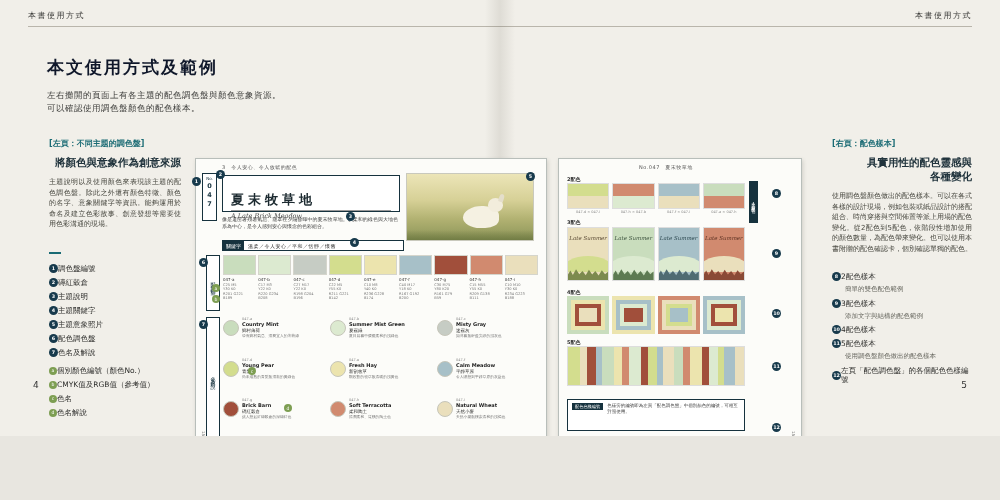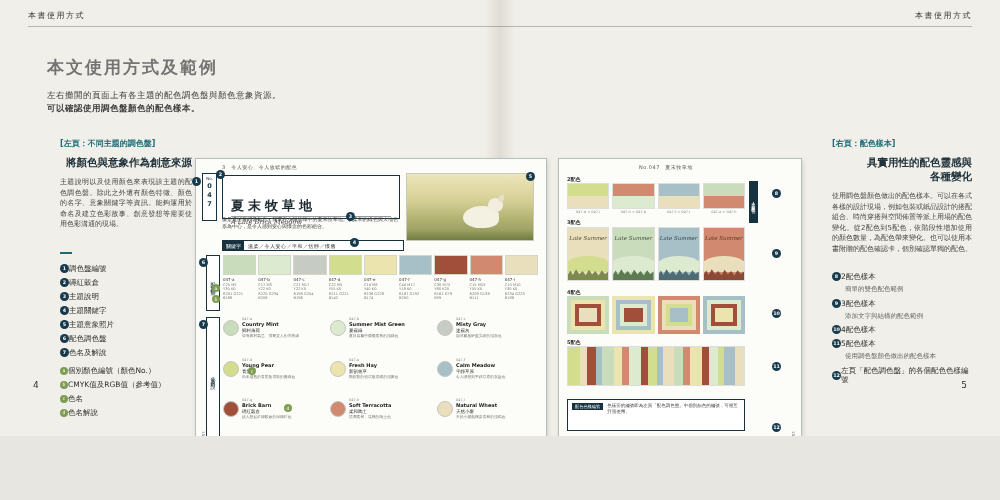--- a/index.html
+++ b/index.html
@@ -5,26 +5,26 @@
   html,body{margin:0;padding:0;background:#e8e6e0;}
   .sheet{position:relative;width:1000px;height:436px;background:#f1efe9;overflow:hidden;
          font-family:"DejaVu Sans","Liberation Sans",sans-serif;color:#333;}
   
   .rh{position:absolute;top:10px;font-size:8px;color:#3a3a38;letter-spacing:1.5px;}
   .rh-left{left:28px;} .rh-right{right:28px;}
   .rh-rule{position:absolute;top:26px;left:28px;right:28px;height:1px;background:#b9b5ab;}
   .gutter{position:absolute;top:0;bottom:0;left:485px;width:30px;
           background:linear-gradient(90deg,rgba(0,0,0,0),rgba(90,85,70,0.12) 50%,rgba(0,0,0,0));}
   
-  .intro-title{position:absolute;left:47px;top:56px;margin:0;font-size:17px;font-weight:bold;color:#737373;letter-spacing:2px;}
+  .intro-title{position:absolute;left:47px;top:56px;margin:0;font-size:17px;font-weight:bold;color:#0f172a;letter-spacing:2px;}
   .intro-line{position:absolute;left:47px;font-size:8.5px;color:#3c3c3a;letter-spacing:0.5px;}
-  .l1{top:90px;} .l2{top:103px;font-weight:bold;}
+  .l1{top:90px;} .l2{top:103px;}
   
   .guide{position:absolute;top:138px;}
-  .guide-left{left:60px;width:132px;}
+  .guide-left{left:49px;width:132px;}
   .guide-right{left:832px;width:140px;}
   .gtag{font-size:8px;font-weight:bold;color:#1a6b74;margin-bottom:6px;}
   .ghead{font-size:10.5px;font-weight:bold;color:#20333c;line-height:14px;text-align:right;}
   .ghead.mb{margin-bottom:8px;}
   .gbody{font-size:7px;line-height:10.5px;color:#47473f;text-align:justify;margin-top:6px;}
   .gdash{width:12px;height:2px;background:#1a6b74;margin:22px 0 10px;}
   .legend{margin-top:4px;}
   .legend.sub{margin-top:9px;}
   .legend.rlegend{margin-top:18px;}
   .lg-row{display:flex;align-items:center;margin-bottom:4.5px;}
@@ -44,21 +44,21 @@
   .mock-right .m-rh{left:80px;}
   .m-pn{position:absolute;font-size:4px;color:#666;writing-mode:vertical-rl;}
   .mock-left .m-pn{left:5px;bottom:8px;}
   .mock-right .m-pn{right:5px;bottom:8px;}
   
   .no-tab{position:absolute;left:6px;top:14px;width:15px;height:48px;border:1px solid #16323e;background:#fff;
           display:flex;flex-direction:column;align-items:center;padding-top:2px;gap:1px;box-sizing:border-box;}
   .no-lbl{font-size:4px;color:#16323e;}
   .no-num{writing-mode:vertical-rl;text-orientation:upright;font-size:6.5px;font-weight:bold;color:#16323e;letter-spacing:1px;}
   .title-box{position:absolute;left:26px;top:16px;width:178px;height:37px;border:1.5px solid #16323e;background:#fff;
-             padding:21px 8px;box-sizing:border-box;}
+             padding:15px 8px;box-sizing:border-box;}
   .pt{font-size:13px;font-weight:bold;letter-spacing:4px;color:#1c2a30;}
   .ps{font-size:6.5px;font-style:italic;color:#444;border-top:1px solid #999;margin-top:1px;padding-top:1px;
       font-family:"DejaVu Serif","Liberation Serif",serif;}
   .photo{position:absolute;left:210px;top:14px;width:126px;height:66px;overflow:hidden;border:1px solid #c9c9bd;
          background:linear-gradient(180deg,#ece5b8 0%,#d6d096 40%,#b2b272 68%,#8b9458 100%);}
   .photo::after{content:"";position:absolute;left:0;right:0;bottom:0;height:10px;
          background:linear-gradient(180deg,rgba(100,112,58,0),rgba(100,112,58,0.65));}
   .dog-body{position:absolute;right:34px;bottom:12px;width:36px;height:22px;background:#f5f1e2;border-radius:55% 45% 40% 50%;}
   .dog-head{position:absolute;right:30px;bottom:28px;width:15px;height:14px;background:#f2eddc;border-radius:50% 50% 46% 46%;}
   .dog-ear{position:absolute;right:29px;bottom:38px;width:5px;height:8px;background:#e4decb;border-radius:60% 60% 20% 20%;transform:rotate(18deg);}

